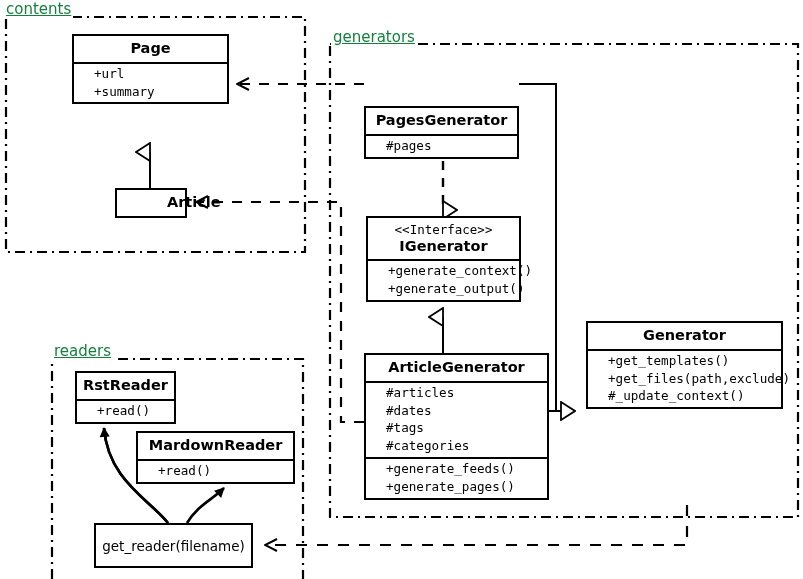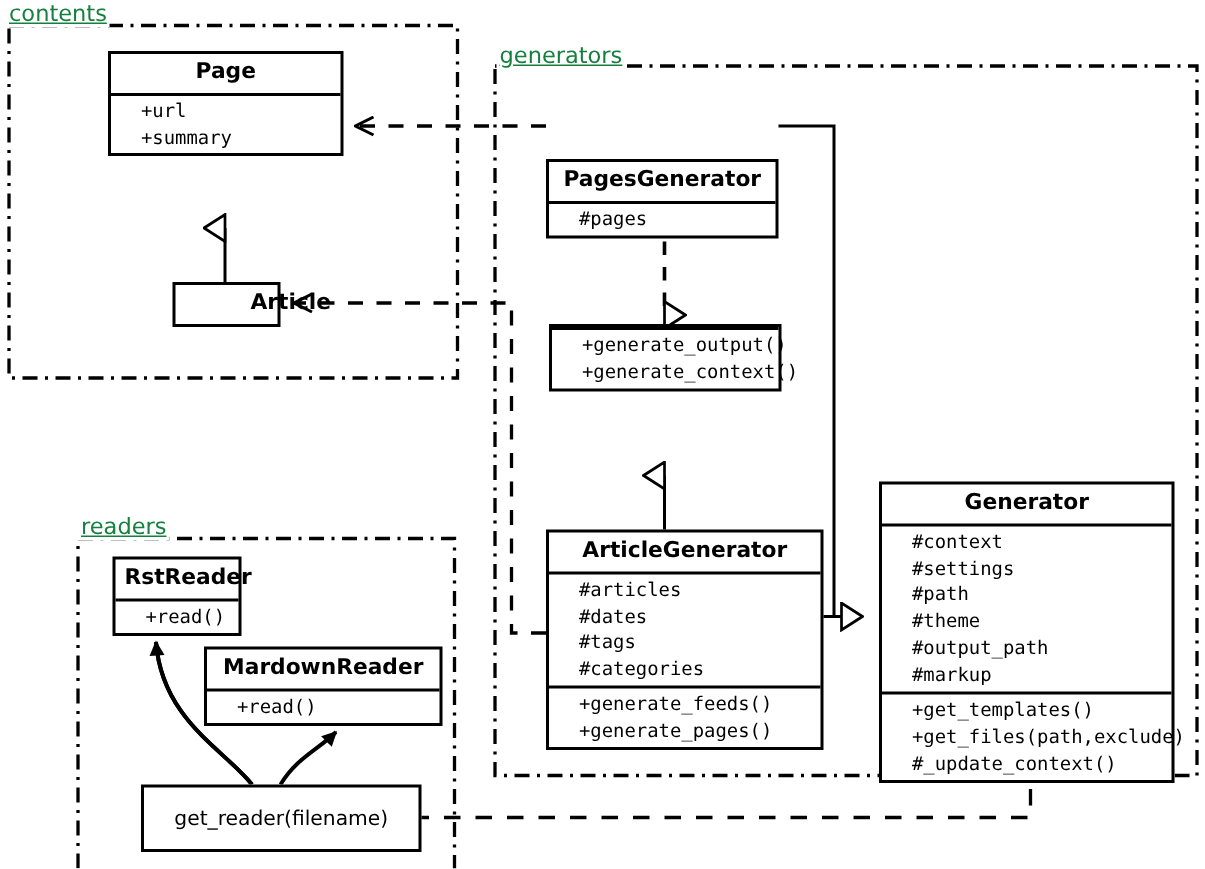--- a/index.html
+++ b/index.html
@@ -184,68 +184,64 @@
   </div>
 
   <div class="uml-class" style="left:364px; top:58px; width:155px;margin-top:48px;">
     <div class="uml-title">PagesGenerator</div>
     <div class="uml-compartment uml-sep">
       <div class="uml-member">#pages</div>
     </div>
   </div>
 
   <div class="uml-class" style="left:366px; top:216px; width:155px;">
-    <div class="uml-compartment uml-sep">
+    <div class="uml-title">
+      <span class="uml-stereo">&lt;&lt;Interface&gt;&gt;</span>
+      <span>IGenerator</span>
+    </div>
+    <div class="uml-compartment uml-sep">
+      <div class="uml-member">+generate_context()</div>
       <div class="uml-member">+generate_output()</div>
-      <div class="uml-member">+generate_context()</div>
     </div>
   </div>
 
   <div class="uml-class" style="left:364px; top:353px; width:185px;">
     <div class="uml-title">ArticleGenerator</div>
     <div class="uml-compartment uml-sep">
       <div class="uml-member">#articles</div>
       <div class="uml-member">#dates</div>
       <div class="uml-member">#tags</div>
       <div class="uml-member">#categories</div>
     </div>
     <div class="uml-compartment uml-sep">
       <div class="uml-member">+generate_feeds()</div>
       <div class="uml-member">+generate_pages()</div>
     </div>
   </div>
 
   <div class="uml-class" style="left:586px; top:321px; width:197px;">
     <div class="uml-title">Generator</div>
     <div class="uml-compartment uml-sep">
-      <div class="uml-member">#context</div>
-      <div class="uml-member">#settings</div>
-      <div class="uml-member">#path</div>
-      <div class="uml-member">#theme</div>
-      <div class="uml-member">#output_path</div>
-      <div class="uml-member">#markup</div>
-    </div>
-    <div class="uml-compartment uml-sep">
       <div class="uml-member">+get_templates()</div>
       <div class="uml-member">+get_files(path,exclude)</div>
       <div class="uml-member">#_update_context()</div>
     </div>
   </div>
 
-  <div class="uml-class" style="left:75px; top:371px; width:86px;">
+  <div class="uml-class" style="left:75px; top:371px; width:101px;">
     <div class="uml-title">RstReader</div>
     <div class="uml-compartment uml-sep">
       <div class="uml-member">+read()</div>
     </div>
   </div>
 
   <div class="uml-class" style="left:136px; top:431px; width:159px;">
     <div class="uml-title">MardownReader</div>
     <div class="uml-compartment uml-sep">
       <div class="uml-member">+read()</div>
     </div>
   </div>
 
-  <div class="plain-box" style="left:94px; top:523px; width:187px; height:45px;text-align:right;">
+  <div class="plain-box" style="left:94px; top:523px; width:159px; height:45px;text-align:right;">
     <span>get_reader(filename)</span>
   </div>
 
 </div>
 
 </body></html>

